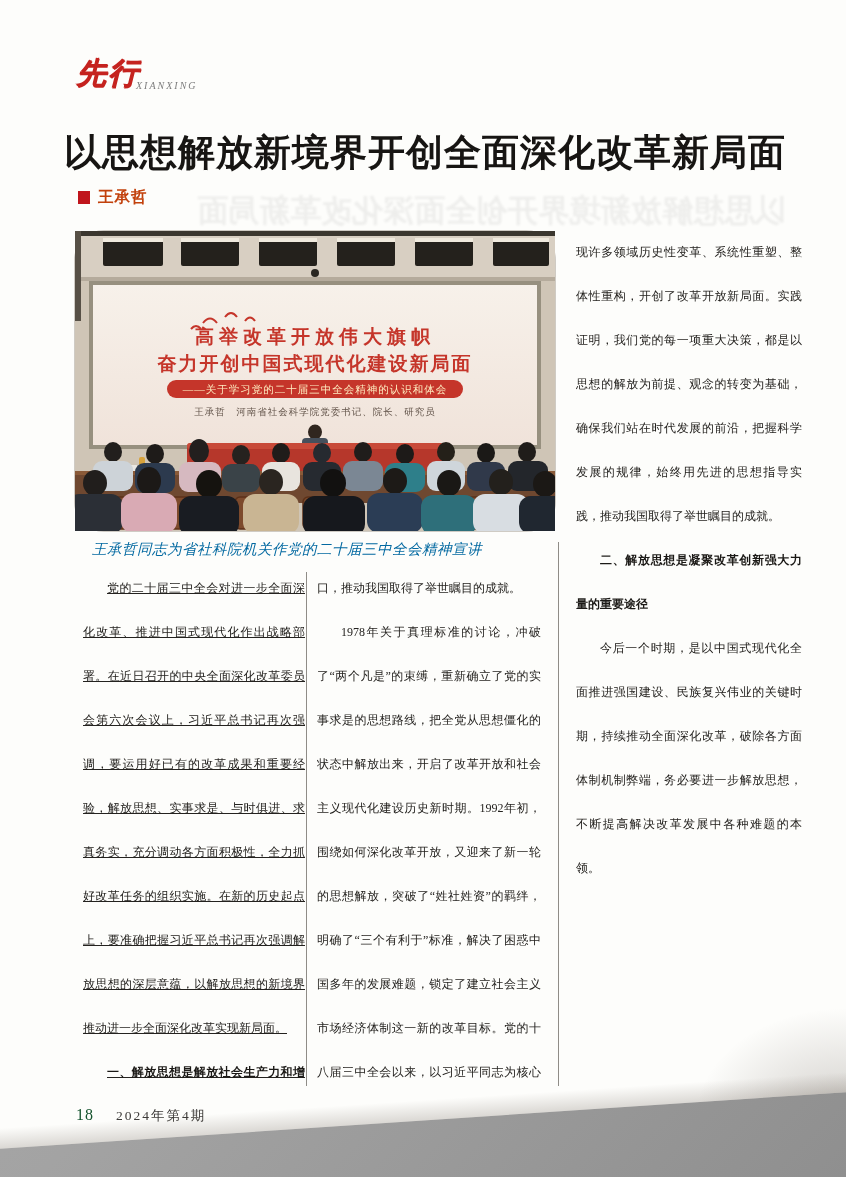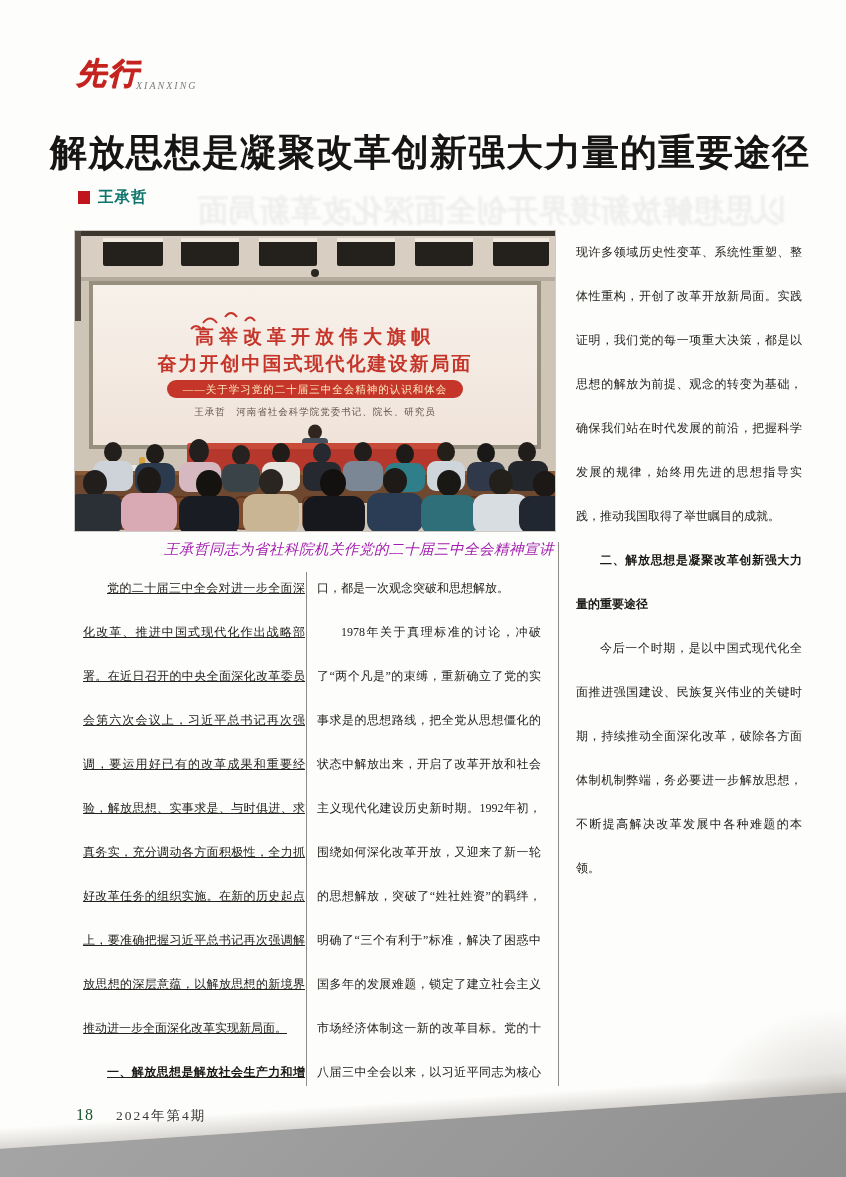--- a/index.html
+++ b/index.html
@@ -38,40 +38,41 @@
   }
 
   
   .title {
     position:absolute; left:50px; right:46px; top:128px;
     text-align:center; font-size:37px; font-weight:700;
     letter-spacing:1px; color:#171513; white-space:nowrap;
   }
   .byline { position:absolute; left:78px; top:187px; display:flex; align-items:center; gap:8px; }
   .byline .sq { width:12px; height:13px; background:#c0151c; }
-  .byline .name { font-size:15.5px; color:#0f766e; font-weight:600;
+  .byline .name { font-size:15.5px; color:#c2410c; font-weight:600;
     font-family:"Liberation Sans",sans-serif; letter-spacing:1px; }
 
   .ghost {
     position:absolute; left:70px; top:190px; width:716px; height:42px;
     font-size:31px; font-weight:700; color:#3a3a3a;
     opacity:.075; filter:blur(1.2px);
     transform:scaleX(-1); white-space:nowrap; overflow:hidden;
     pointer-events:none;
   }
 
   
   .photo {
     position:absolute; left:75px; top:231px; width:480px; height:300px;
     box-shadow:0 0 0 1px rgba(120,110,95,.35);
+    border-radius:29px;
   }
   .caption {
-    position:absolute; left:74px; top:540px; width:480px;
-    text-align:right; font-size:14.5px; font-style:italic;
-    color:#a21caf; letter-spacing:.5px;
+    position:absolute; left:92px; top:540px; width:480px;
+    text-align:left; font-size:14.5px; font-style:italic;
+    color:#0369a1; letter-spacing:.5px;
   }
 
   
   .col {
     position:absolute; font-size:12px; line-height:44px;
     color:#24221f; text-align:justify; text-justify:inter-ideograph;
     overflow:hidden;
   }
   .col p { text-indent:2em; }
   .col p.cont { text-indent:0; }
@@ -96,21 +97,21 @@
 
 <div class="paper">
 
   <div class="masthead">
     <div class="logo-script">先行</div>
     <div class="logo-latin">XIANXING</div>
   </div>
 
   <div class="ghost" aria-hidden="true">以思想解放新境界开创全面深化改革新局面</div>
 
-  <h1 class="title">解放思想是凝聚改革创新强大力量的重要途径</h1>
+  <h1 class="title">以思想解放新境界开创全面深化改革新局面</h1>
   <div class="byline">
     <span class="sq"></span>
     <span class="name">王承哲</span>
   </div>
 
   <div class="photo">
     <svg width="480" height="300" viewBox="0 0 480 300" xmlns="http://www.w3.org/2000/svg">
 
       <rect x="0" y="0" width="480" height="300" fill="#cfc5b6"></rect>
       <rect x="0" y="0" width="480" height="48" fill="#d8cfc2"></rect>
@@ -276,21 +277,21 @@
   <div class="vrule" id="rule1"></div>
   <div class="vrule" id="rule2"></div>
 
   <div class="col" id="col1">
     <p>党的二十届三中全会对进一步全面深化改革、推进中国式现代化作出战略部署。在近日召开的中央全面深化改革委员会第六次会议上，习近平总书记再次强调，要运用好已有的改革成果和重要经验，解放思想、实事求是、与时俱进、求真务实，充分调动各方面积极性，全力抓好改革任务的组织实施。在新的历史起点上，要准确把握习近平总书记再次强调解放思想的深层意蕴，以解放思想的新境界推动进一步全面深化改革实现新局面。</p>
     <p class="hd">一、解放思想是解放社会生产力和增强社会活力的总开关</p>
 
   </div>
 
   <div class="col" id="col2">
-    <p class="cont">口，都是一次观念突破和思想解放。</p>
+    <p class="cont">口，推动我国取得了举世瞩目的成就。</p>
     <p>1978年关于真理标准的讨论，冲破了“两个凡是”的束缚，重新确立了党的实事求是的思想路线，把全党从思想僵化的状态中解放出来，开启了改革开放和社会主义现代化建设历史新时期。1992年初，围绕如何深化改革开放，又迎来了新一轮的思想解放，突破了“姓社姓资”的羁绊，明确了“三个有利于”标准，解决了困惑中国多年的发展难题，锁定了建立社会主义市场经济体制这一新的改革目标。党的十八届三中全会以来，以习近平同志为核心的党中央以巨大的政治勇气和智慧推进全面深化改革，创造性提出一系列新思想、新观点、新论断，以全新的改革思想指导新实践、引领新变革，实</p>
   </div>
 
   <div class="col" id="col3">
     <p class="cont">现许多领域历史性变革、系统性重塑、整体性重构，开创了改革开放新局面。实践证明，我们党的每一项重大决策，都是以思想的解放为前提、观念的转变为基础，确保我们站在时代发展的前沿，把握科学发展的规律，始终用先进的思想指导实践，推动我国取得了举世瞩目的成就。</p>
     <p class="hd">二、解放思想是凝聚改革创新强大力量的重要途径</p>
     <p>今后一个时期，是以中国式现代化全面推进强国建设、民族复兴伟业的关键时期，持续推动全面深化改革，破除各方面体制机制弊端，务必要进一步解放思想，不断提高解决改革发展中各种难题的本领。</p>
 
   </div>
 

